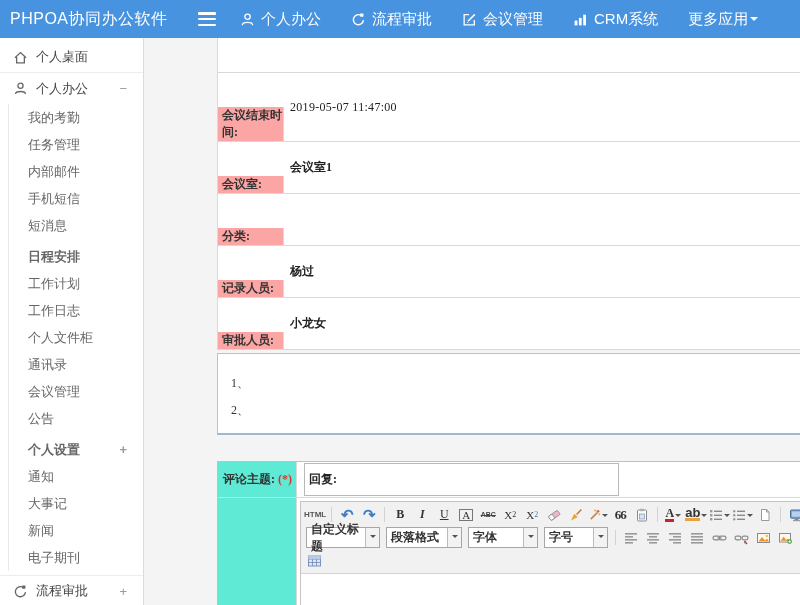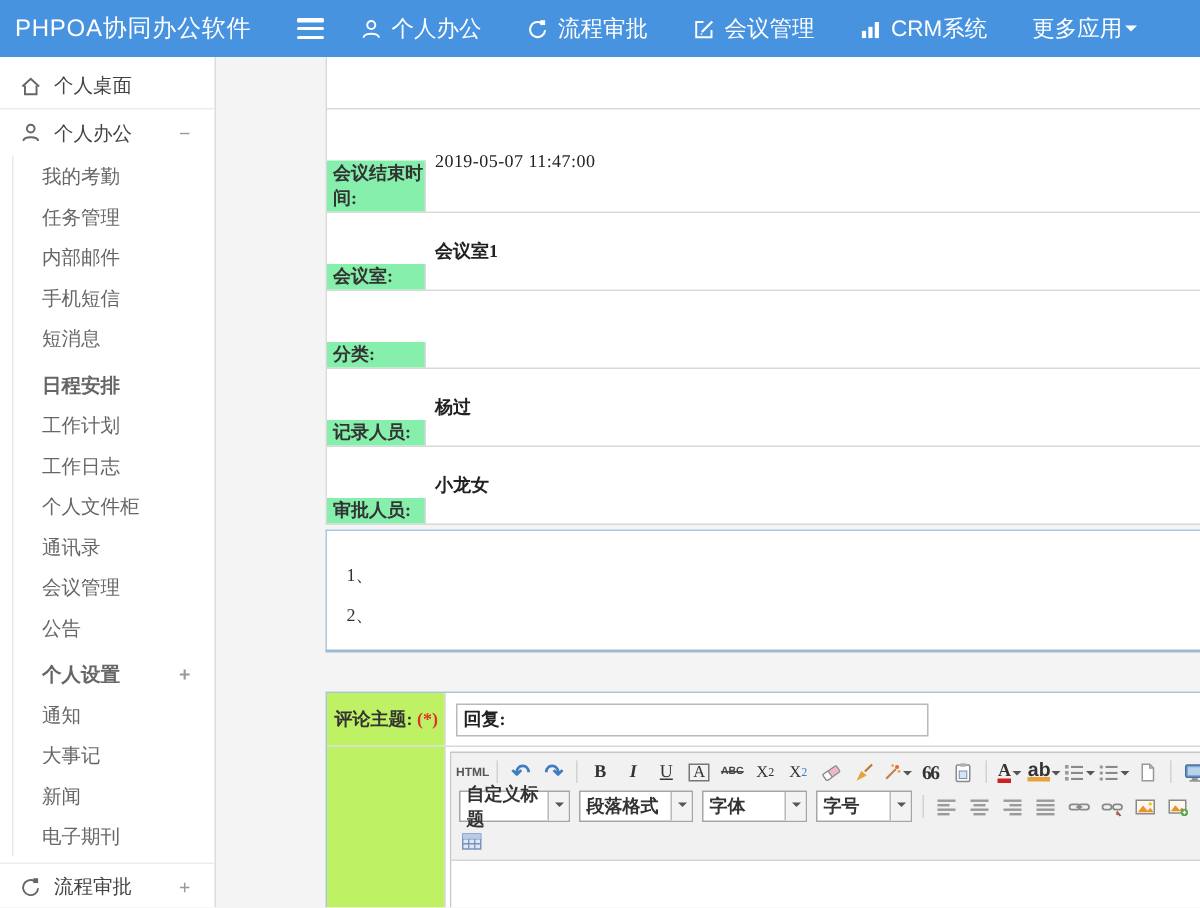--- a/index.html
+++ b/index.html
@@ -31,34 +31,34 @@
   .subgroup { border-left:1px solid #e9e9e9; margin-left:8px; }
   .side-sub { height:27px; display:flex; align-items:center; padding-left:19px; font-size:13px; color:#666; cursor:pointer; }
   .gap-before { margin-top:4px;font-weight:bold; }
   .side-bottom { border-top:1px solid #ededed; margin-top:4px; }
 
   
   .ftable { background:#fff; border:1px solid #d9d9d9; border-top:none; }
   .frow { display:flex; min-height:35px; }
   .frow + .frow { border-top:1px solid #d9d9d9; }
   .frow.partial { min-height:12px; }
-  .flabel { width:66px; flex-shrink:0; background:#86efac; border-right:1px solid #d9d9d9; display:flex; align-items:center; padding-left:4px; font-family:"Liberation Serif",serif; font-weight:bold; font-size:12px; color:#333;margin-top:34px; }
+  .flabel { width:66px; flex-shrink:0; background:#fca5a5; border-right:1px solid #d9d9d9; display:flex; align-items:center; padding-left:4px; font-family:"Liberation Serif",serif; font-weight:bold; font-size:12px; color:#333;margin-top:34px; }
   .fvalue { display:flex; align-items:center; padding-left:6px; font-family:"Liberation Serif",serif; font-size:12px; color:#222; font-weight:bold; }
   .fvalue.plain { font-weight:normal; letter-spacing:.3px; }
 
   
   .minutes { margin-top:3px; height:82px; background:#fff; border:1px solid #a9c6dc; border-bottom:2px solid #9db9cc; padding:16px 0 0 13px; }
   .minutes div { font-family:"Liberation Serif",serif; font-size:12px; color:#333; line-height:27px; }
 
   
   .ctable { margin-top:26px; background:#fff; border:1px solid #a9c6dc; }
   .crow1 { display:flex; align-items:center; height:36px; border-bottom:1px solid #d9d9d9; }
-  .clabel { width:79px; flex-shrink:0; align-self:stretch; background:#bef264; border-right:1px solid #d9d9d9; display:flex; align-items:center; padding-left:5px; font-family:"Liberation Serif",serif; font-weight:bold; font-size:12px; color:#333; }
+  .clabel { width:79px; flex-shrink:0; align-self:stretch; background:#5eead4; border-right:1px solid #d9d9d9; display:flex; align-items:center; padding-left:5px; font-family:"Liberation Serif",serif; font-weight:bold; font-size:12px; color:#333; }
   .req { color:#e03131; margin-left:3px; font-weight:bold; }
-  .subject-input { margin-left:7px; width:315px; height:22px; border:1px solid #b9b9b9; background:#fff; font-family:"Liberation Serif",serif; font-weight:bold; font-size:12px; color:#222; padding:2px 4px; }
+  .subject-input { margin-left:7px; width:315px; height:33px; border:1px solid #b9b9b9; background:#fff; font-family:"Liberation Serif",serif; font-weight:bold; font-size:12px; color:#222; padding:2px 4px; }
   .crow2 { display:flex; height:292px; }
   .clabel.content { align-items:center; padding-bottom:28px; }
   .editor-cell { flex:1; padding:3px; }
 
   
   .editor { border:1px solid #c5c5c5; height:100%; display:flex; flex-direction:column; }
   .toolbar { background:#f1f1f1; border-bottom:1px solid #d5d5d5; padding:1px 2px; }
   .tb-row { display:flex; align-items:center; height:23px; }
   .tbtn { min-width:20px; height:20px; display:inline-flex; align-items:center; justify-content:center; margin:0 1px; border-radius:2px; font-size:12px; color:#333; cursor:pointer; }
   .sep { width:1px; height:15px; background:#d2d2d2; margin:0 4px; flex-shrink:0; }

